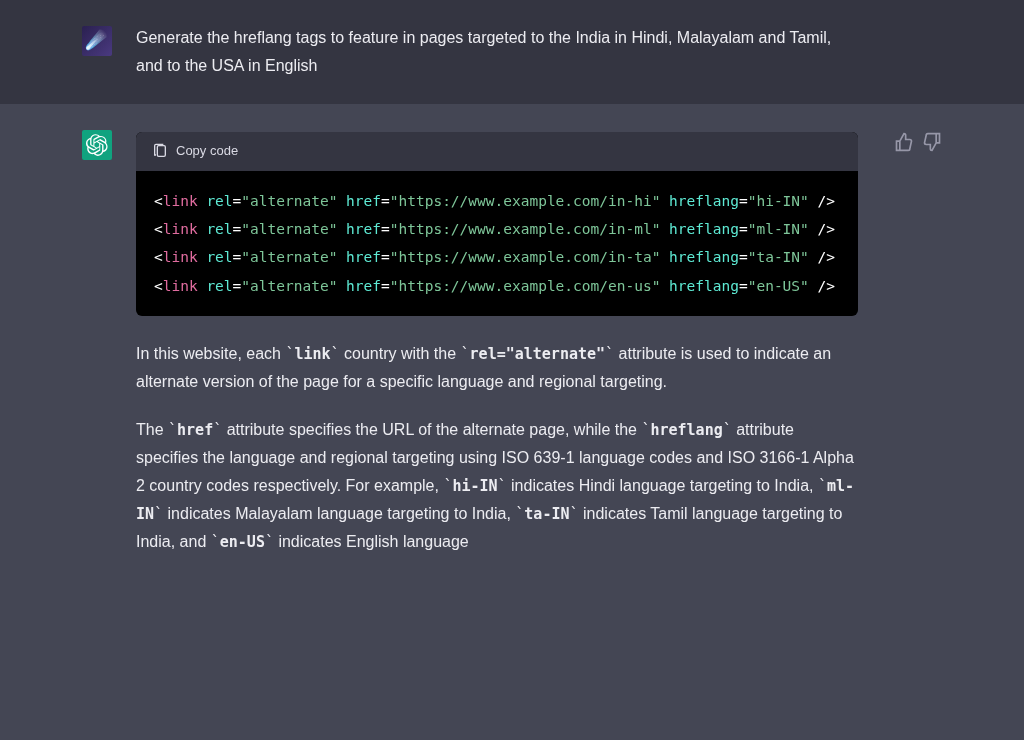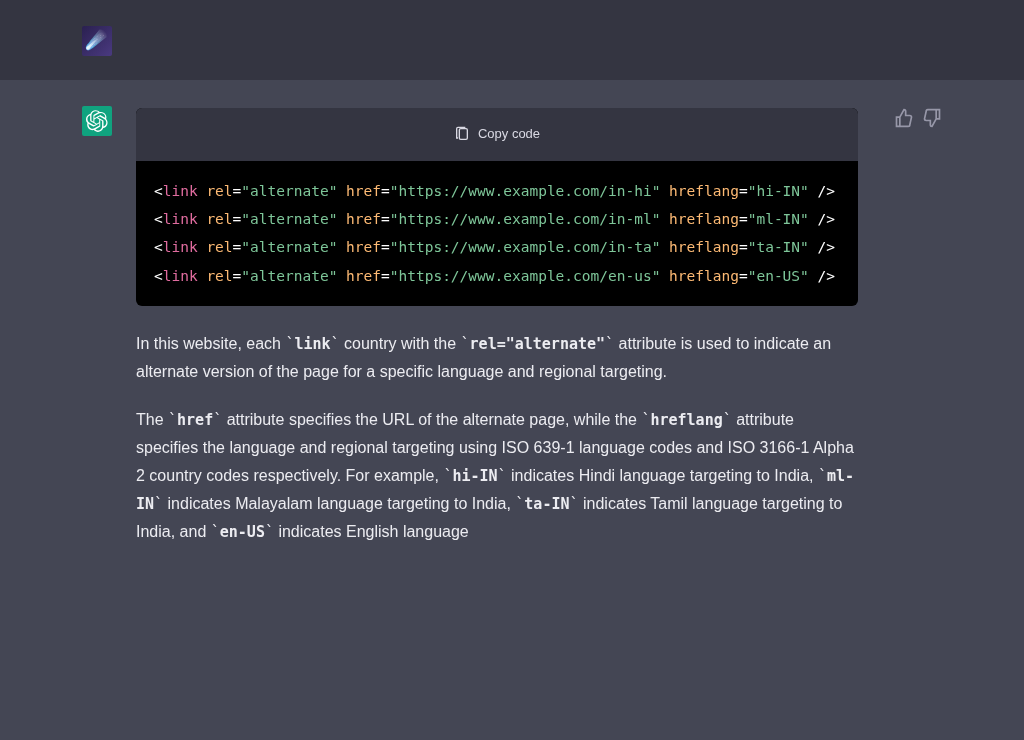--- a/index.html
+++ b/index.html
@@ -67,57 +67,58 @@
   .codeblock {
     background: #000;
     border-radius: 6px;
     overflow: hidden;
     margin-bottom: 24px;
     margin-top: 4px;
   }
   .codeheader {
     background: #343541;
     display: flex;
-    justify-content: center;
+    justify-content: flex-start;
     align-items: center;
-    padding: 15px 16px;
+    padding: 8px 16px;
     font-size: 13px;
     color: #d9d9e3;
     gap: 8px;
   }
   .codeheader .copy-icon { width: 16px; height: 16px; }
   pre {
     padding: 16px 18px;
     font-family: "Consolas", "Menlo", monospace;
     font-size: 14.5px;
     line-height: 1.95;
     white-space: pre;
     overflow-x: auto;
     color: #fff;
   }
   .tok-punct { color: #ffffff; }
   .tok-tag   { color: #e06c9f; }
-  .tok-attr  { color: #fdba74; }
+  .tok-attr  { color: #5eead4; }
   .tok-eq    { color: #ffffff; }
   .tok-str   { color: #7ec699; }
   code.inline {
     font-family: "Consolas","Menlo",monospace;
     font-weight: 700;
     color: #ececf1;
     font-size: 15px;
   }
   .backtick { font-family: "Consolas","Menlo",monospace; color:#ececf1; font-size:15px;}
   .copy-btn { display:flex; align-items:center; gap:8px; cursor:pointer;}
 </style>
 </head>
 <body>
 
 <div class="message user-row">
   <div class="message-inner">
     <div class="avatar user-avatar">☄️</div>
+    <div class="content">Generate the hreflang tags to feature in pages targeted to the India in Hindi, Malayalam and Tamil, and to the USA in English</div>
     <div class="actions"></div>
   </div>
 </div>
 
 <div class="message">
   <div class="message-inner">
     <div class="avatar assistant-avatar">
       <svg viewBox="0 0 41 41" fill="none">
         <path d="M37.5 16.8c.9-2.7.6-5.7-.9-8.1-2.2-3.9-6.7-5.9-11-4.9C23.7 1.6 20.9.3 17.9.3c-4.5 0-8.5 2.9-9.9 7.2-2.8.6-5.2 2.3-6.6 4.8-2.3 3.9-1.7 8.8 1.3 12.1-.9 2.7-.6 5.7.9 8.1 2.2 3.9 6.7 5.9 11 4.9 1.9 2.2 4.7 3.4 7.7 3.4 4.5 0 8.5-2.9 9.9-7.2 2.8-.6 5.2-2.3 6.6-4.8 2.2-3.9 1.7-8.8-1.3-12zM22.3 38.1c-1.8 0-3.6-.6-5-1.8l.2-.1 8.3-4.8c.4-.2.7-.7.7-1.2V18.5l3.5 2v9.7c0 4.3-3.4 7.9-7.7 7.9zM5.8 31c-.9-1.6-1.3-3.4-.9-5.2l.2.1 8.3 4.8c.4.2.9.2 1.4 0l10.1-5.8v4l-8.4 4.8c-3.7 2.2-8.5.9-10.7-2.7zM3.6 13.1c.9-1.6 2.4-2.8 4.1-3.4v9.9c0 .5.3.9.7 1.2l10.1 5.8-3.5 2-8.3-4.8c-3.7-2.2-5-6.9-3.1-10.7zm28.6 6.7L22.1 14l3.5-2 8.3 4.8c3.7 2.1 5 6.9 2.8 10.6-.9 1.6-2.4 2.8-4.1 3.4V21c.1-.5-.2-.9-.4-1.2zm3.5-5.3l-.2-.1-8.3-4.8c-.4-.2-.9-.2-1.4 0l-10.1 5.8v-4l8.4-4.8c3.7-2.1 8.5-.9 10.6 2.9.9 1.5 1.2 3.3 1 5zm-22 7.2l-3.5-2V9.9c0-4.3 3.5-7.8 7.8-7.8 1.8 0 3.6.6 5 1.8l-.2.1-8.3 4.8c-.4.2-.7.7-.7 1.2l-.1 11.7zm1.9-4.1l4.5-2.6 4.5 2.6v5.2l-4.5 2.6-4.5-2.6v-5.2z" fill="#fff"></path>
       </svg>

